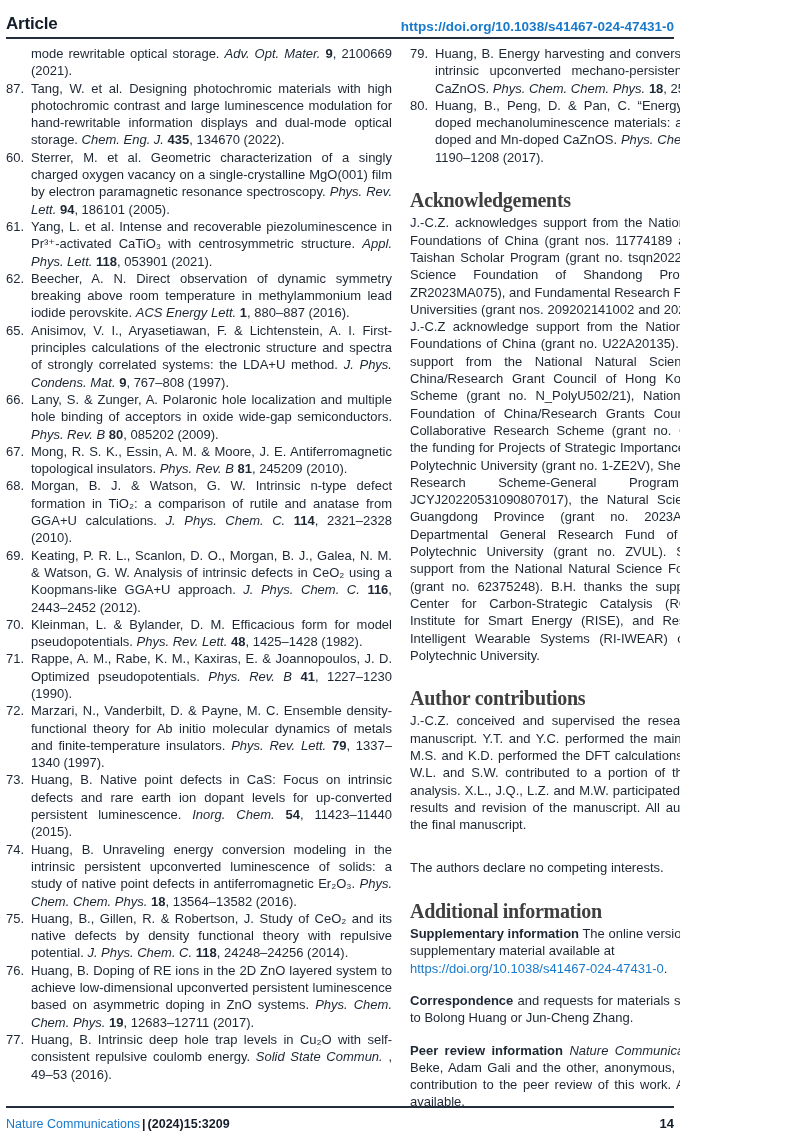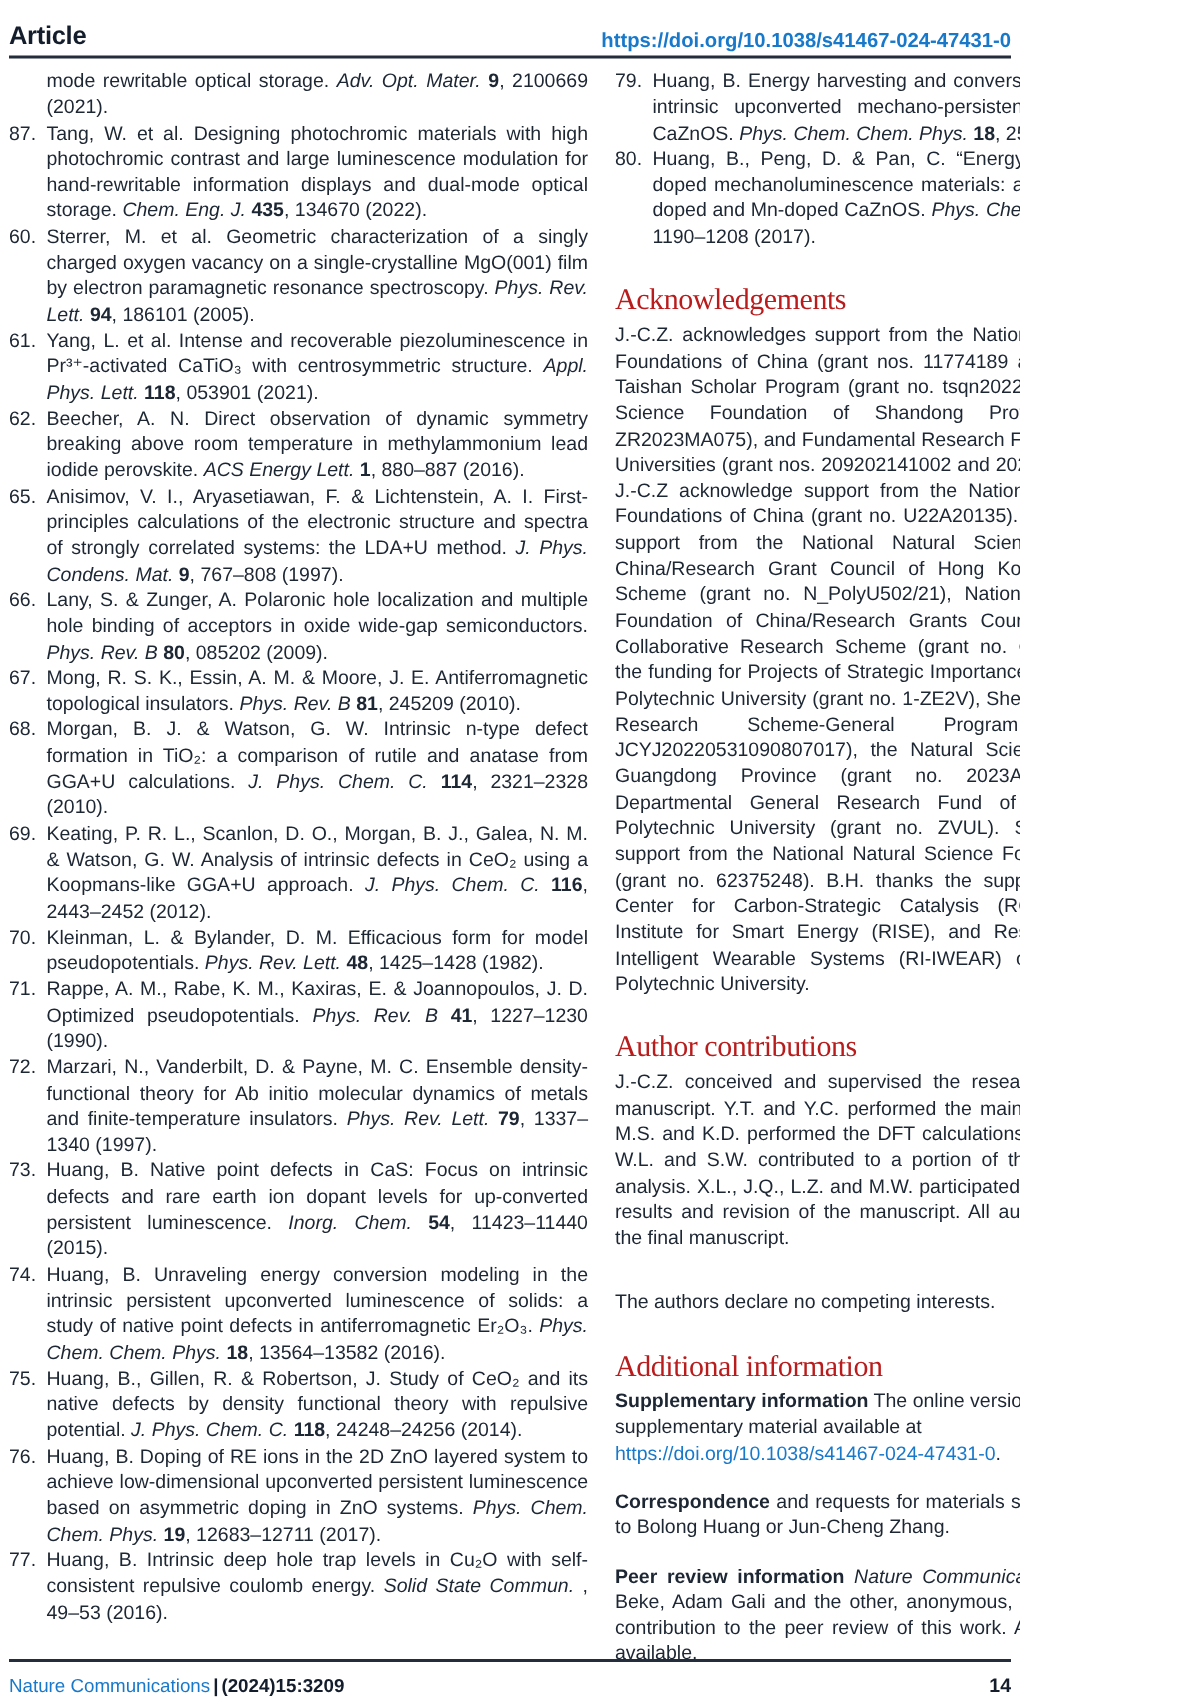--- a/index.html
+++ b/index.html
@@ -14,22 +14,22 @@
   
   .col{position:absolute;top:45px;font-size:13px;line-height:17.3px;}
   .col-left{left:6px;width:386px;}
   .col-right{left:410px;width:386px;}
   
   .ref{display:flex;}
   .ref .num{flex:0 0 25px;}
   .ref .txt{flex:1;text-align:justify;}
   
   .sec{margin-top:26px;}
-  .sec h2{font-family:"Liberation Serif","DejaVu Serif",serif;font-size:20px;font-weight:400;
-          letter-spacing:-0.3px;margin:0 0 5px 0;color:#b91c1c;}
+  .sec h2{font-family:"Liberation Serif","DejaVu Serif",serif;font-size:20px;font-weight:700;
+          letter-spacing:-0.3px;margin:0 0 5px 0;color:#404040;}
   .sec p{margin:0 0 15px 0;text-align:justify;}
   .sec p:last-child{margin-bottom:0;}
   .lnk{color:#1879cb;text-decoration:none;cursor:pointer;}
   
   .footer-rule{position:absolute;left:6px;right:6px;top:1106px;height:2px;background:#232d3b;}
   .footer{position:absolute;left:6px;right:6px;top:1116px;display:flex;align-items:baseline;
           font-size:12.5px;color:#141d2b;}
   .footer .journal{color:#1879cb;font-weight:500;text-decoration:none;cursor:pointer;}
   .footer .sep{font-weight:700;margin:0 2px;}
   .footer .cite{font-weight:700;}

